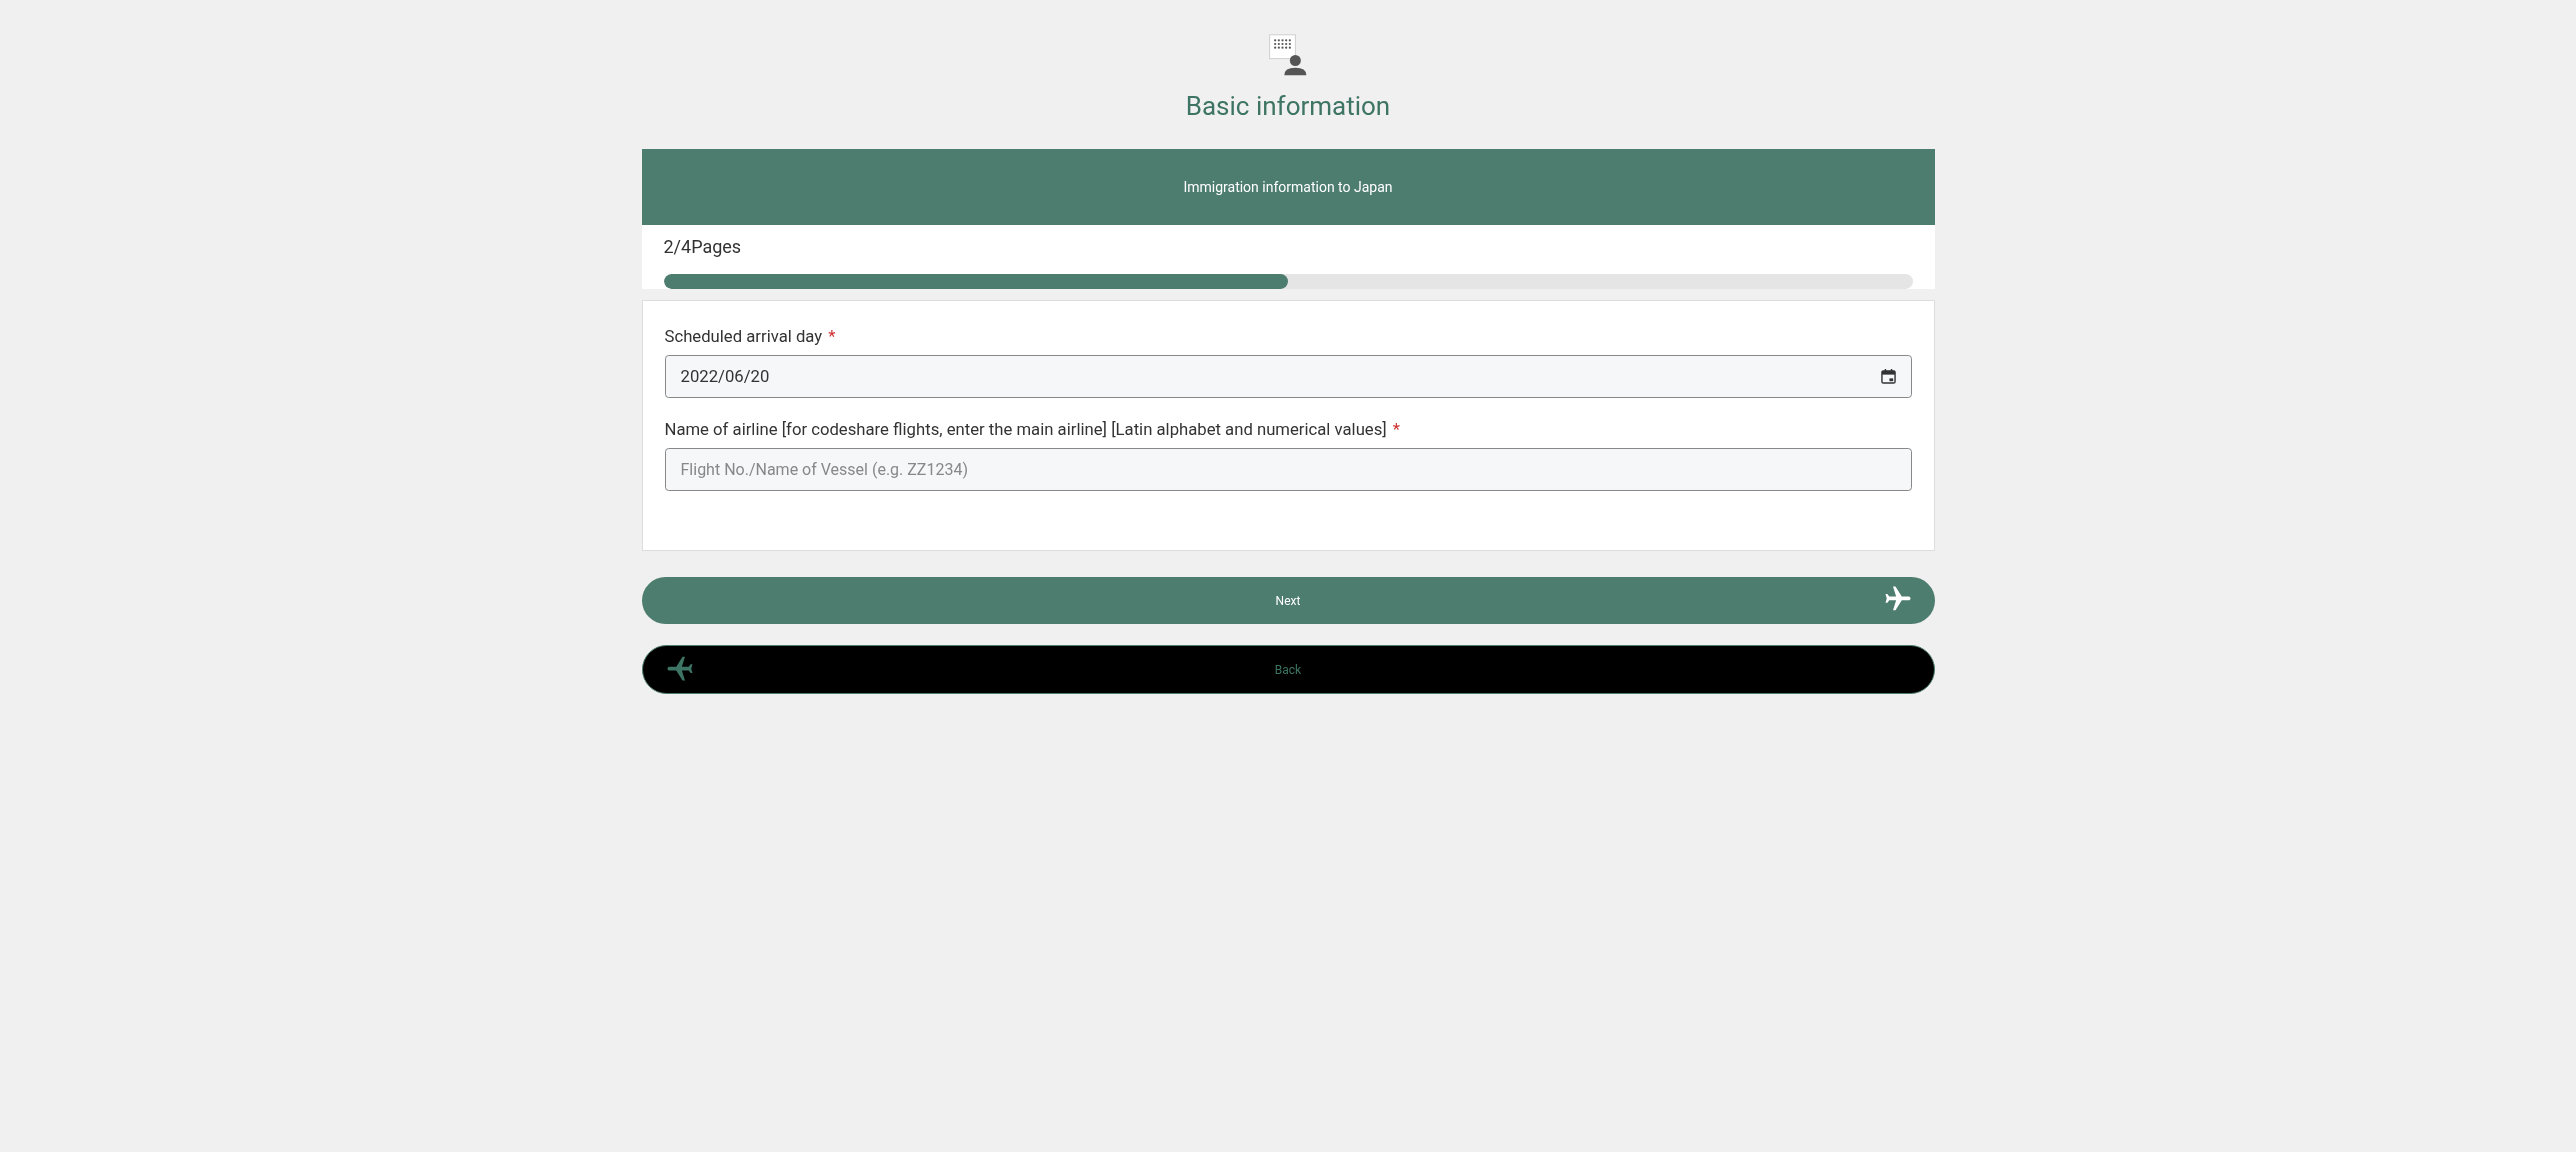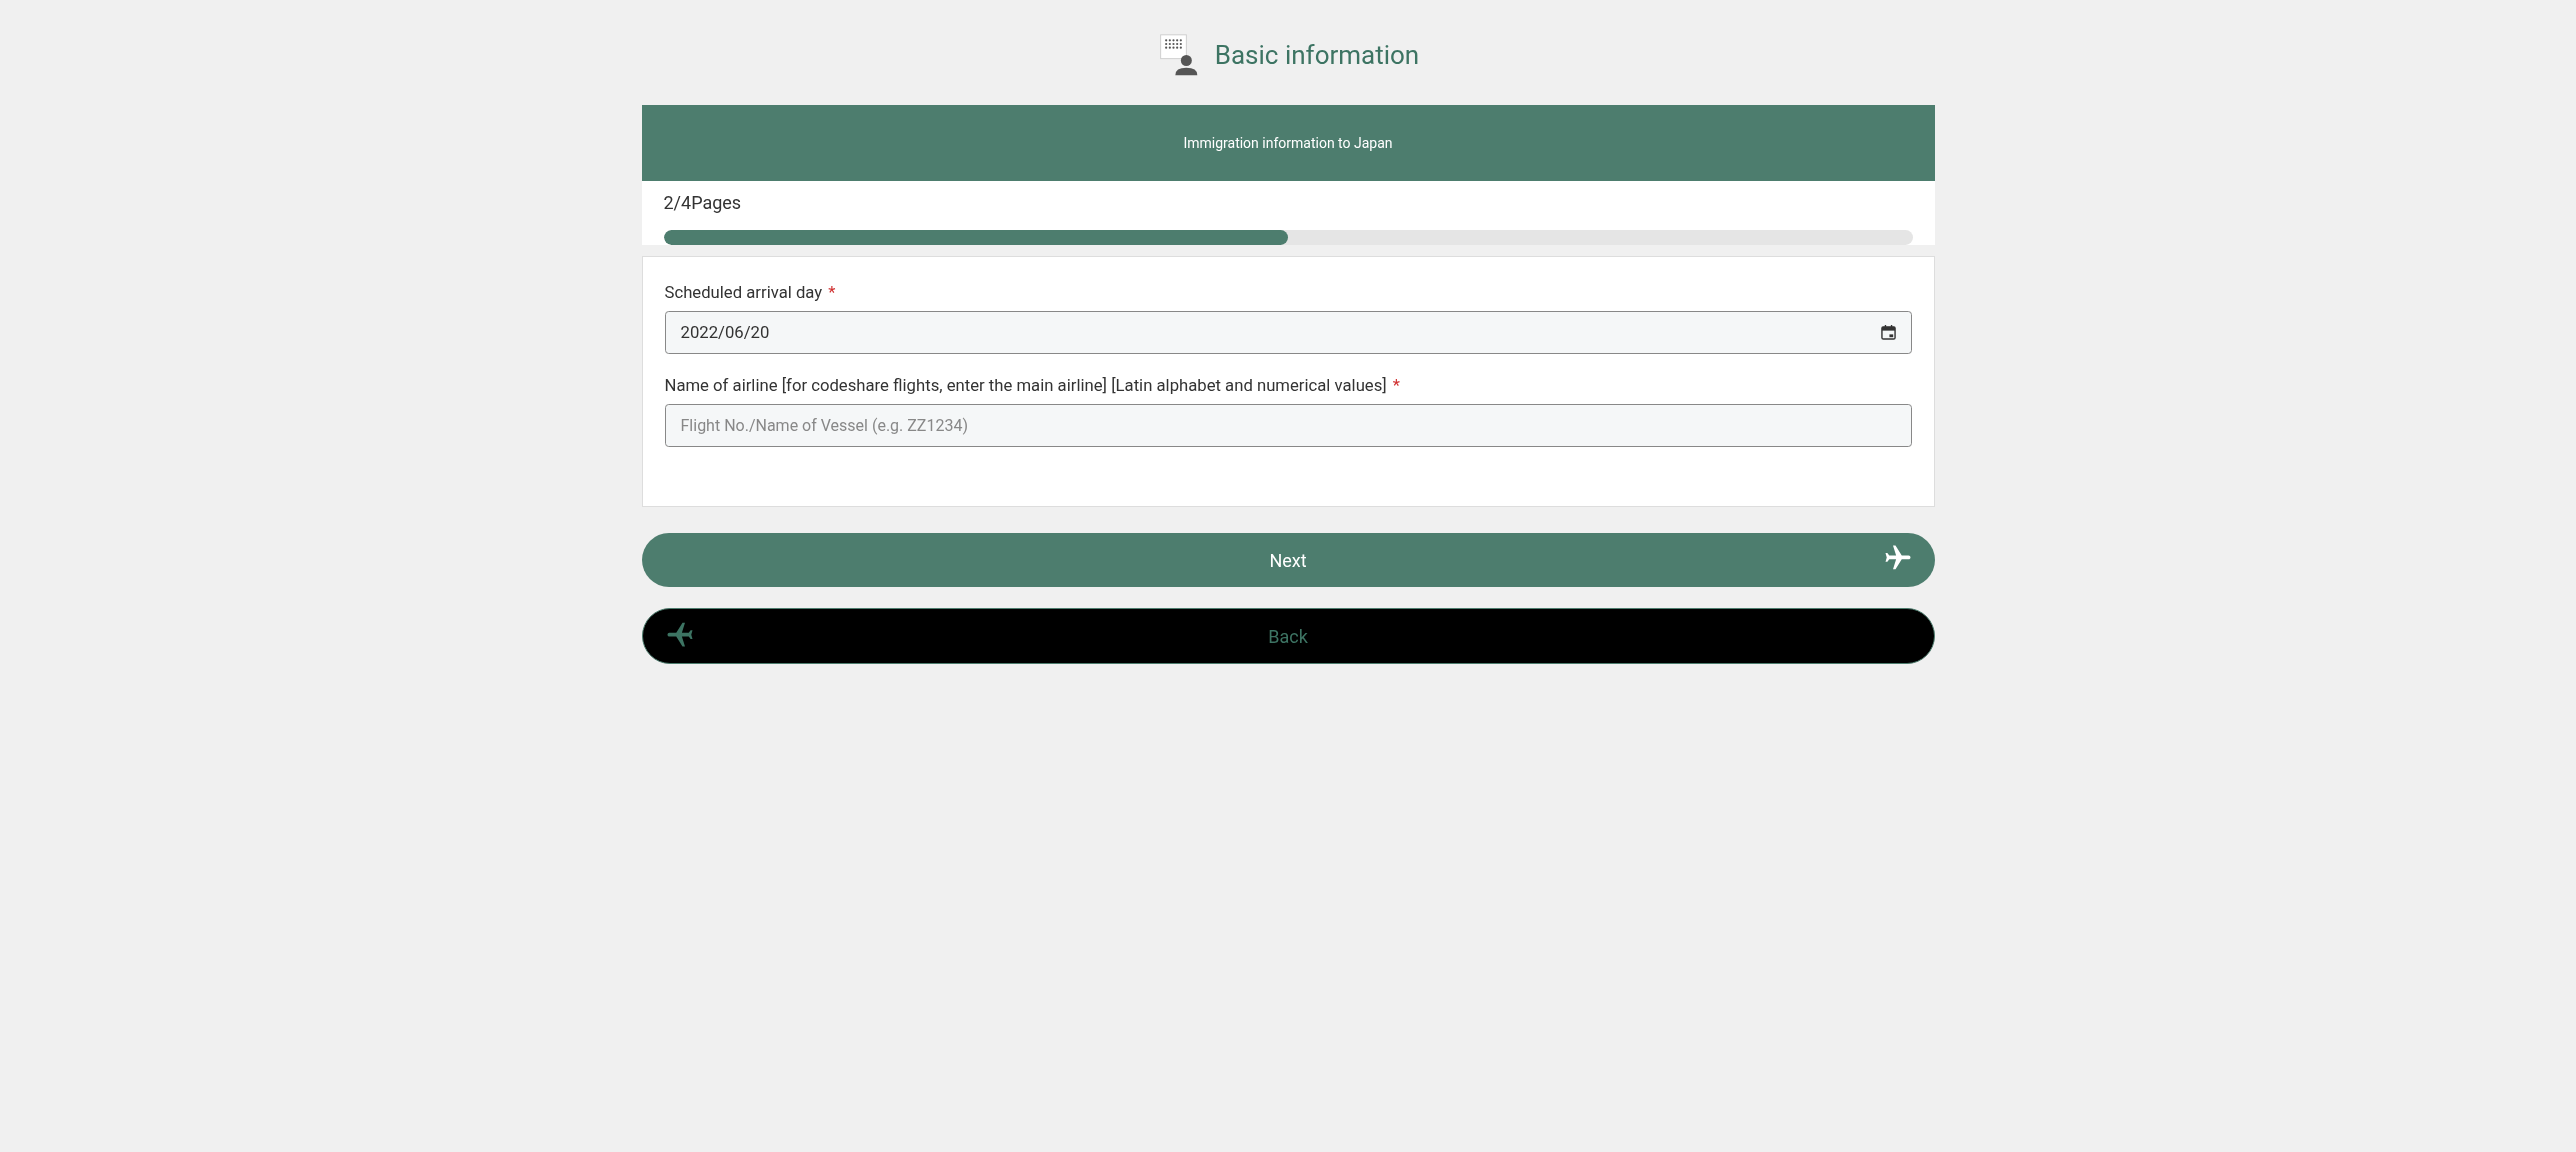--- a/index.html
+++ b/index.html
@@ -19,20 +19,21 @@
       margin: 0 auto;
       padding: 0 44px;
     }
     
     .header {
       display: flex;
       align-items: center;
       justify-content: center;
       padding: 14px 0 28px;
       gap: 14px;
+      flex-direction: column;
     }
     
     .header-icon {
       width: 44px;
       height: 44px;
       position: relative;
     }
     
     .header-title {
       font-size: 26px;
@@ -138,21 +139,21 @@
       height: 15px;
     }
     
     .button-group {
       margin-top: 26px;
     }
     
     .btn {
       width: 100%;
       padding: 16.7px;
-      font-size: 18px;
+      font-size: 12px;
       border-radius: 28px;
       cursor: pointer;
       position: relative;
       display: flex;
       align-items: center;
       justify-content: center;
       font-family: inherit;
     }
     
     .btn-primary {

